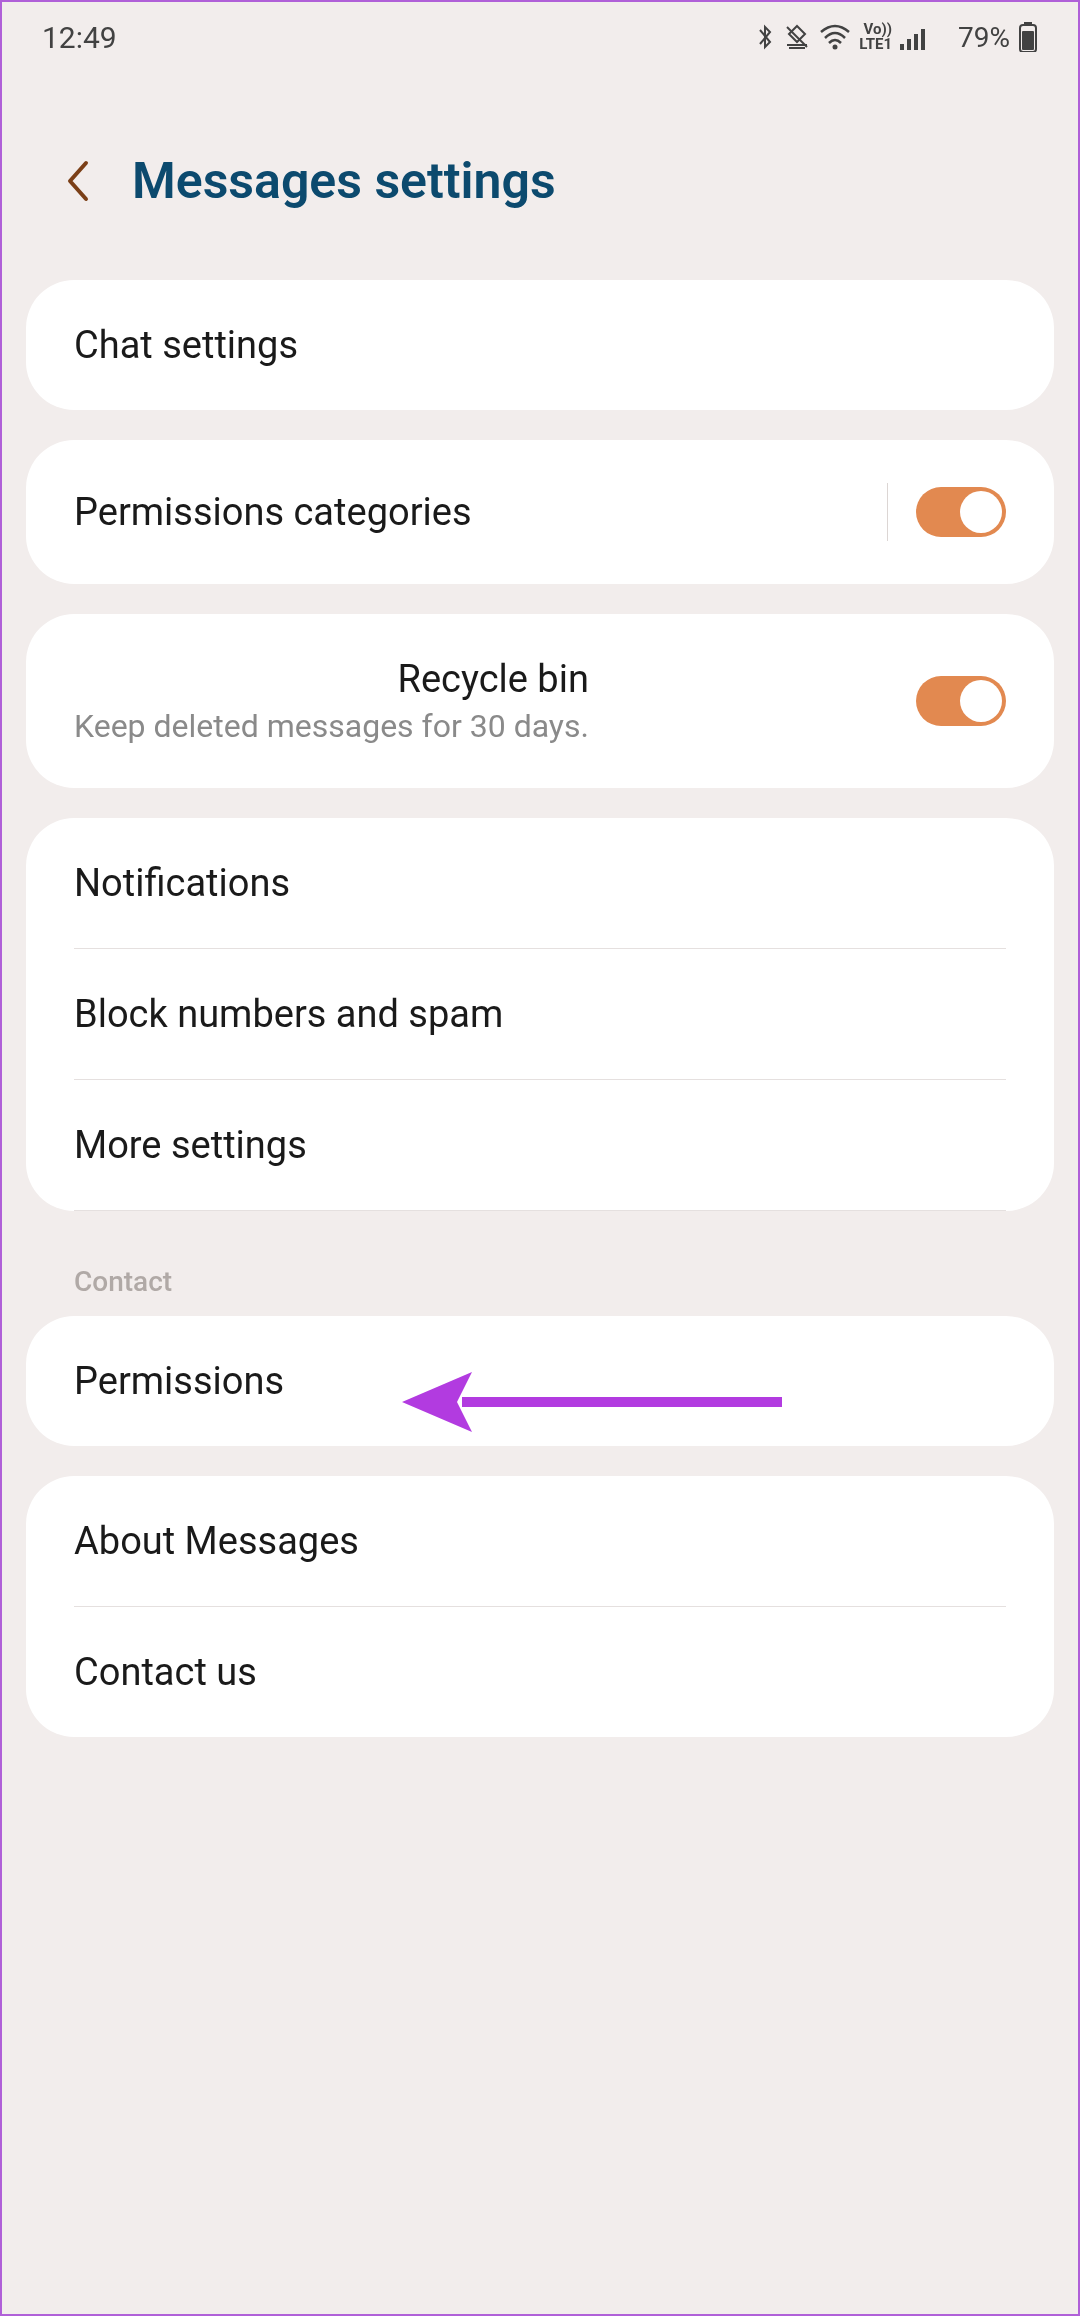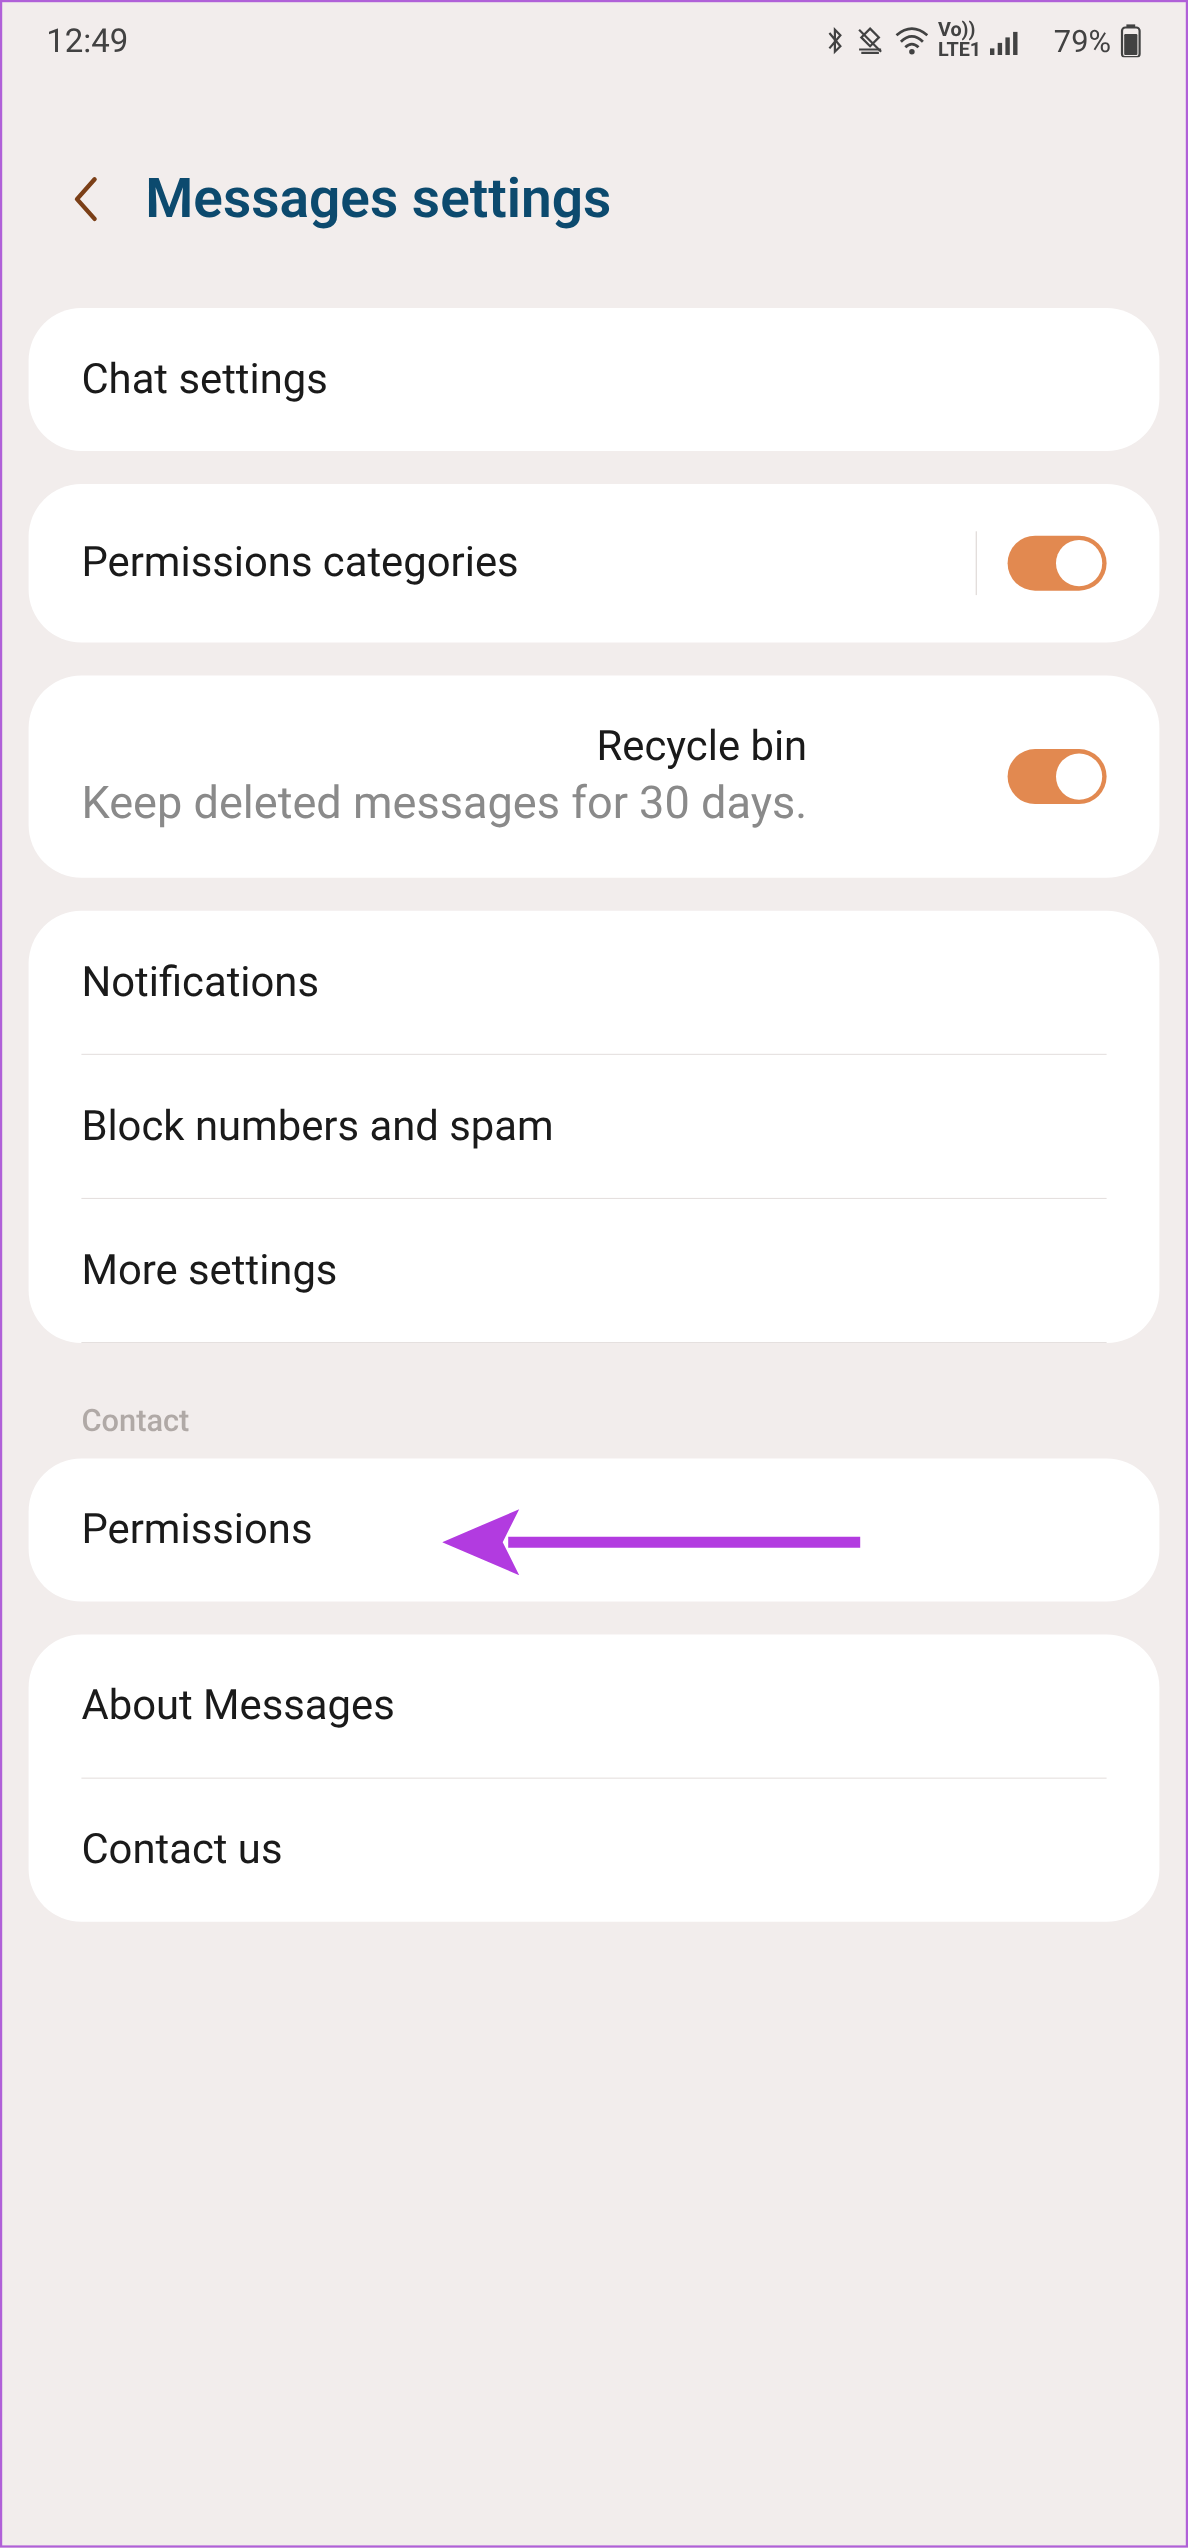--- a/index.html
+++ b/index.html
@@ -78,21 +78,21 @@
       display: flex;
       flex-direction: column;
       gap: 6px;
     }
     .row-title {
       font-size: 38px;
       color: #1a1a1a;
       font-weight: 400;
     }
     .row-subtitle {
-      font-size: 41px;
+      font-size: 32px;
       color: #8a8a8a;
       font-weight: 400;
     }
     .divider {
       height: 1px;
       background: #e5e0df;
       margin: 0 48px;
     }
     .toggle-wrap {
       display: flex;
@@ -143,21 +143,21 @@
         <path d="M5 8 L15 20 L10 25 L10 5 L15 10 L5 22" stroke="#424242" stroke-width="2" fill="none"></path>
       </svg>
     <svg width="28" height="28" viewBox="0 0 28 28">
         <path d="M14 3 L22 11 L14 19 L6 11 Z M4 22 L24 22 M6 25 L22 25" stroke="#424242" stroke-width="2" fill="none"></path>
         <line x1="4" y1="4" x2="24" y2="24" stroke="#424242" stroke-width="2"></line>
       </svg>
     <svg width="32" height="26" viewBox="0 0 32 26">
         <path d="M2 8 Q16 -4 30 8 M6 14 Q16 4 26 14 M10 19 Q16 13 22 19" stroke="#424242" stroke-width="2.5" fill="none"></path>
         <circle cx="16" cy="23" r="2.5" fill="#424242"></circle>
       </svg>
-    <span style="font-size:18px;font-weight:700;line-height:1;color:#424242;">Vo))<br>LTE1</span>
+    <span style="font-size:15px;font-weight:700;line-height:1;color:#424242;text-align:right;">Vo))<br>LTE1</span>
     <svg width="30" height="26" viewBox="0 0 30 26">
         <rect x="0" y="20" width="4" height="6" fill="#424242"></rect>
         <rect x="7" y="15" width="4" height="11" fill="#424242"></rect>
         <rect x="14" y="10" width="4" height="16" fill="#424242"></rect>
         <rect x="21" y="5" width="4" height="21" fill="#424242"></rect>
       </svg>
     <span class="battery-text">79%</span>
     <svg width="20" height="30" viewBox="0 0 20 30">
         <rect x="6" y="0" width="8" height="3" fill="#424242"></rect>
         <rect x="2" y="3" width="16" height="27" rx="3" fill="none" stroke="#424242" stroke-width="2"></rect>

